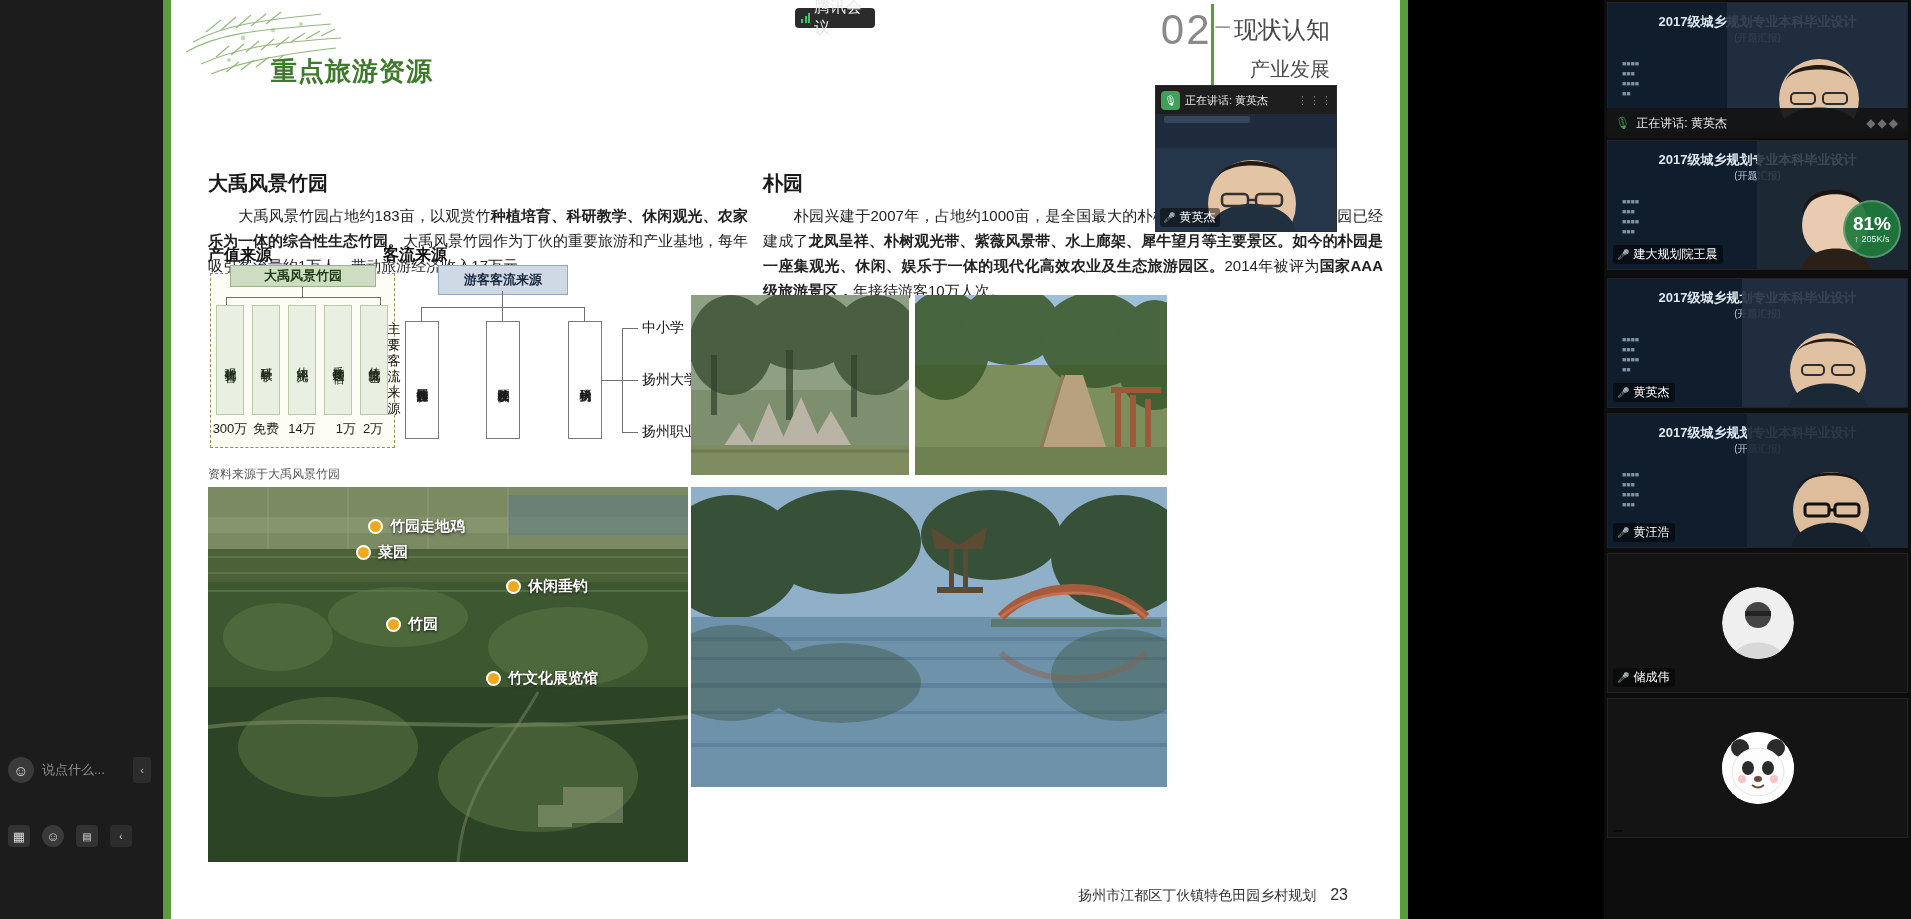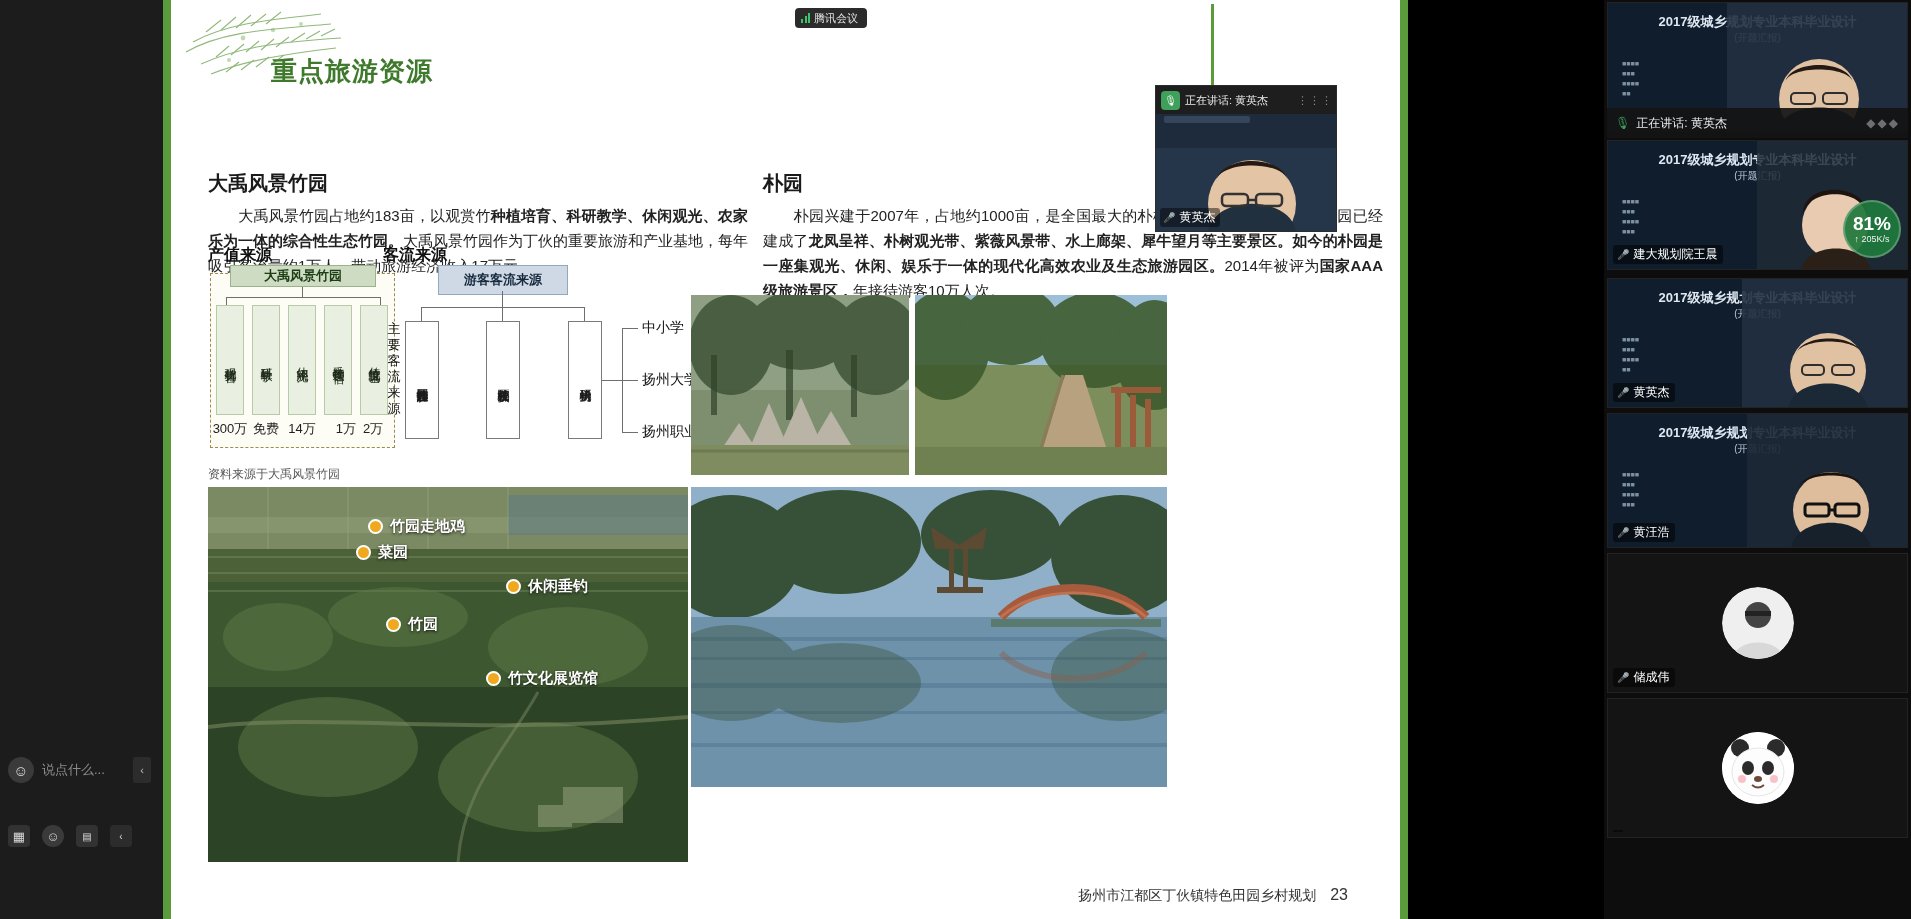--- a/index.html
+++ b/index.html
@@ -160,24 +160,25 @@
     color: #fff; font-size: 15px; font-weight: bold;
     text-shadow: 0 1px 3px rgba(0,0,0,.85);
   }
   .slide-footer {
     position: absolute; right: 60px; bottom: 14px; font-size: 14px; color: #333;
   }
   .slide-footer .pg { margin-left: 10px; font-size: 16px; }
 
   
   .meet-pill {
-    position: absolute; left: 632px; top: 8px; width: 72px; height: 20px;
+    position: absolute; left: 632px; top: 8px; width: 80px; height: 20px;
     background: #2b2b2b; border-radius: 4px; color: #e8e8e8;
-    font-size: 11px; display: flex; align-items: center; gap: 4px;
+    font-size: 16px; display: flex; align-items: center; gap: 4px;
     padding: 0 6px;
+    justify-content: center;
   }
   .meet-pill .bars { display: flex; align-items: flex-end; gap: 1.5px; height: 10px; }
   .meet-pill .bars i { width: 2px; background: #3ec26a; display: block; }
 
   
   .stage-arrow {
     position: absolute; left: 1592px; top: 440px; width: 12px; height: 40px;
     background: #2a2a2a; color: #cfcfcf; font-size: 11px;
     display: flex; align-items: center; justify-content: center;
     border-radius: 3px 0 0 3px;
@@ -306,20 +307,26 @@
           </g>
           <g fill="#7fae61" opacity=".55">
             <circle cx="62" cy="36" r="2.4"></circle>
               <circle cx="92" cy="28" r="2.2"></circle>
             <circle cx="120" cy="22" r="2"></circle>
               <circle cx="48" cy="58" r="2"></circle>
           </g>
         </svg>
         <div class="banner-title">重点旅游资源</div>
         <div class="green-accent"></div>
+        <div class="section-num">
+          <div>
+            <span class="num">02</span><span class="dash">–</span><span class="t1">现状认知</span>
+          </div>
+          <div class="t2">产业发展</div>
+        </div>
       </div>
 
 
       <div class="col-left">
         <div class="sub-head">大禹风景竹园</div>
         <div class="body-text"><span>　　大禹风景竹园占地约183亩，以观赏竹</span><b>种植培育、科研教学、休闲观光、农家乐为一体的综合性生态竹园。</b><span>大禹风景竹园作为丁伙的重要旅游和产业基地，每年吸引客流量约1万人，带动旅游经济收入17万元。</span></div>
       </div>
 
       <div class="diagram">
         <div class="dia-label" style="left:0px; top:0px;">产值来源</div>

